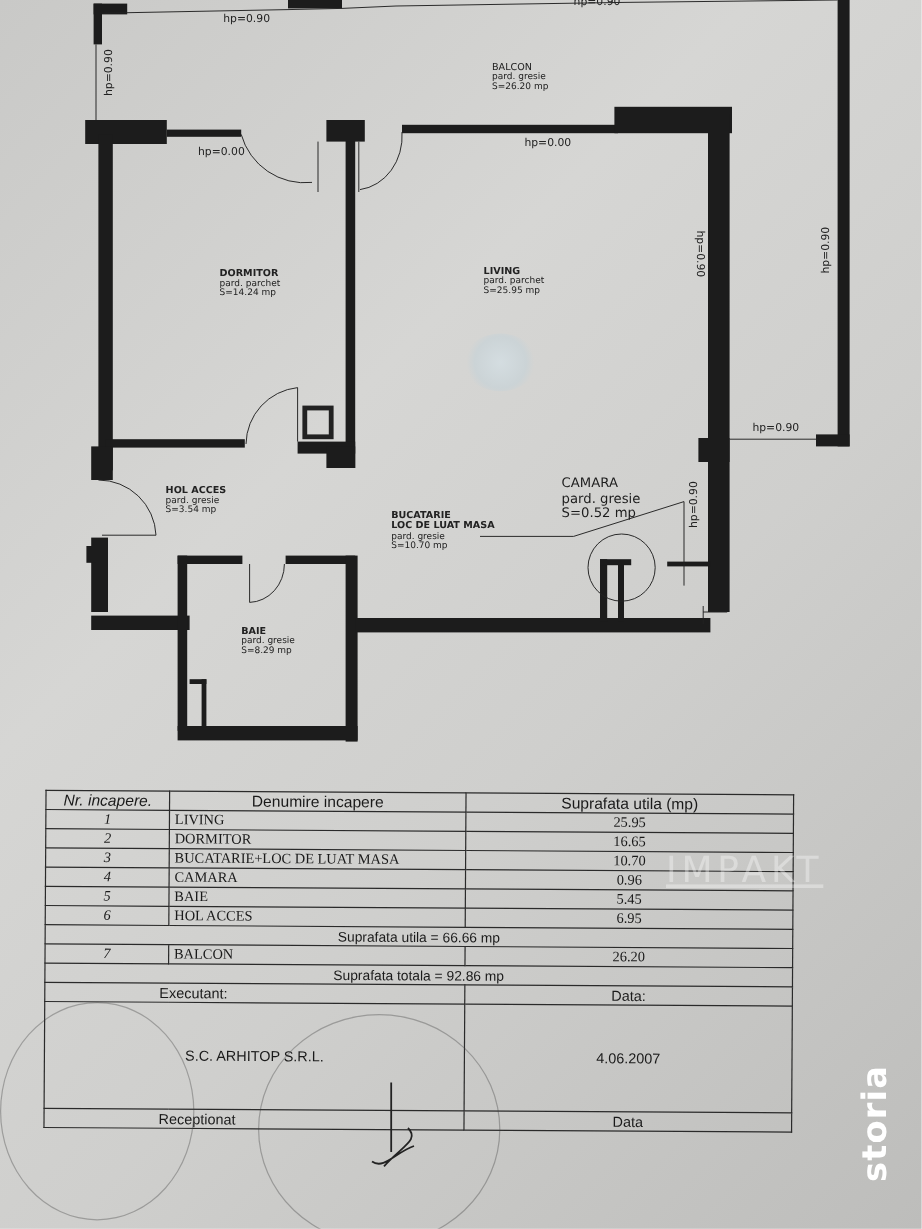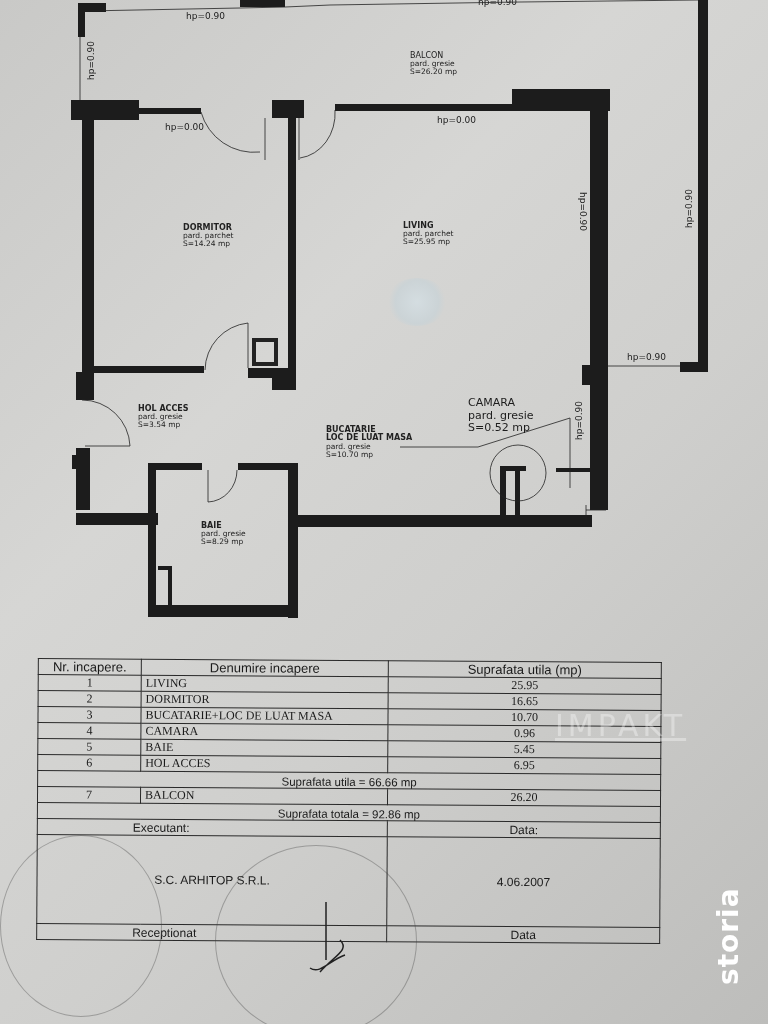--- a/index.html
+++ b/index.html
@@ -12,21 +12,21 @@
   .lbl .t{font-weight:bold;font-size:8px;display:block;}
   .lbl .s{font-size:7.5px;display:block;}
   .hp{position:absolute;font-size:9px;font-family:"DejaVu Sans",sans-serif;color:#222;white-space:nowrap;}
   .vert{transform:rotate(-90deg);transform-origin:left top;}
   .camara{position:absolute;left:468px;top:397px;font-size:11px;line-height:1.15;color:#1d1d1d;font-family:"DejaVu Sans",sans-serif;}
   .stamp{position:absolute;left:386px;top:278px;width:62px;height:48px;border-radius:50%;
     background:radial-gradient(circle,#d4dfe4 0%,#c9d3d7 55%,transparent 72%);opacity:.8;}
   table.tbl{position:absolute;left:37px;top:660px;width:624px;border-collapse:collapse;
     font-family:"Liberation Serif",serif;font-size:12px;transform:rotate(0.35deg);}
   table.tbl td{border:1px solid #2a2a2a;padding:0 4px;height:15px;vertical-align:bottom;}
-  .c1{width:94px;text-align:center;}
+  .c1{width:94px;text-align:center;font-style:italic;}
   .c2{width:238px;text-align:left;text-transform:uppercase;}
   .c3{text-align:center;}
   .hdr td{font-family:"Liberation Sans",sans-serif;font-size:13px;height:36px;vertical-align:middle;}
   .sum td{font-family:"Liberation Sans",sans-serif;font-size:11.5px;text-align:center;}
   .sig td{font-family:"Liberation Sans",sans-serif;font-size:12px;}
   .watermark{position:absolute;left:555px;top:708px;font-size:30px;letter-spacing:4px;
     color:rgba(255,255,255,.35);font-family:"DejaVu Sans",sans-serif;text-decoration:underline;}
   .brand{position:absolute;left:712px;top:985px;transform:rotate(-90deg);transform-origin:left top;
     font-size:28px;font-weight:bold;color:#ffffff;font-family:"DejaVu Sans",sans-serif;letter-spacing:1px;}
   .seal{position:absolute;border:1.5px solid rgba(60,60,60,.35);border-radius:50%;}

